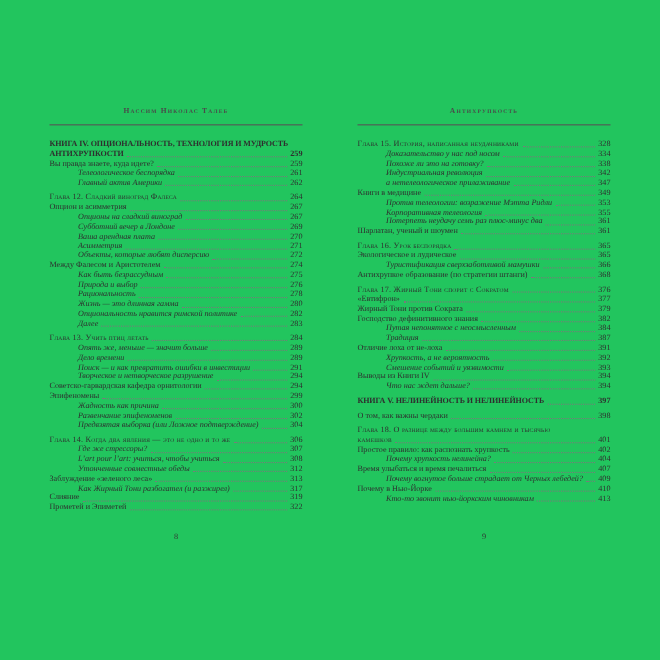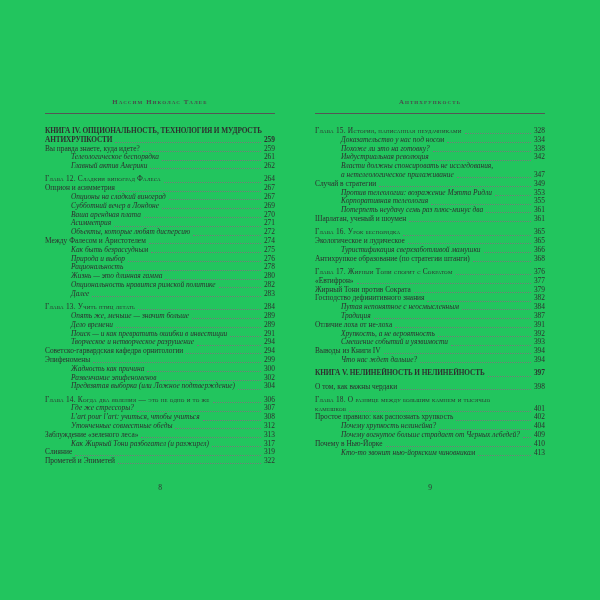--- a/index.html
+++ b/index.html
@@ -5,21 +5,21 @@
   html,body{margin:0;padding:0;}
   body{
     width:600px;height:600px;background:#ffffff;
     font-family:"Liberation Serif","DejaVu Serif",serif;
     color:#2f2f2f;
     -webkit-font-smoothing:antialiased;
   }
   .spread{position:relative;width:600px;height:600px;background:#22c55e;overflow:hidden;}
   .page{position:absolute;top:0;width:230px;height:600px;}
   .page.left{left:45px;}
-  .page.right{left:315px;}
+  .page.right{left:325px;}
   .running-head{
     position:absolute;top:98px;left:0;right:0;
     text-align:center;
     font-variant:small-caps;
     font-size:6.8px;letter-spacing:1.1px;
     color:#4a4a4a;font-weight:bold;
     white-space:nowrap;
   }
   .head-rule{position:absolute;top:113px;left:0;right:0;border-top:1px solid #555;height:0;}
   .toc{position:absolute;top:127px;left:0;right:0;}
@@ -29,21 +29,21 @@
     flex:1 1 auto;min-width:3px;
     border-bottom:1px dotted #7a7a7a;
     margin:0 3px;align-self:flex-end;margin-bottom:1.5px;
   }
   .row .pg{white-space:nowrap;font-size:7.4px;color:#2f2f2f;}
   .row.noleader .t{width:100%;}
   .lvl-book{font-weight:bold;}
   .lvl-book .t{font-size:7.3px;letter-spacing:-0.1px;}
   .lvl-chapter .t{font-variant:small-caps;letter-spacing:0.2px;}
   .lvl-section .t{font-variant:normal;}
-  .lvl-sub .t{font-style:italic;padding-left:26px;}
+  .lvl-sub .t{font-style:italic;padding-left:26px;text-align:right;}
   .gap{height:4.5px;}
   .folio{
     position:absolute;top:483px;left:0;right:0;
     text-align:center;font-size:7.5px;color:#333;
   }
 </style>
 </head>
 <body>
 
 <div class="spread">
@@ -259,30 +259,27 @@
         <div class="row lvl-sub">
           <span class="t">Похоже ли это на готовку?</span>
           <span class="dots"></span>
           <span class="pg">338</span>
         </div>
         <div class="row lvl-sub">
           <span class="t">Индустриальная революция</span>
           <span class="dots"></span>
           <span class="pg">342</span>
         </div>
-        <div class="row lvl-sub noleader">
-          <span class="t">Власти должны спонсировать не исследования,</span>
-        </div>
         <div class="row lvl-sub">
           <span class="t">а нетелеологическое прилаживание</span>
           <span class="dots"></span>
           <span class="pg">347</span>
         </div>
         <div class="row lvl-section">
-          <span class="t">Случай в стратегии</span>
+          <span class="t">Книги в медицине</span>
           <span class="dots"></span>
           <span class="pg">349</span>
         </div>
         <div class="row lvl-sub">
           <span class="t">Против телеологии: возражение Мэтта Ридли</span>
           <span class="dots"></span>
           <span class="pg">353</span>
         </div>
         <div class="row lvl-sub">
           <span class="t">Корпоративная телеология</span>
@@ -399,20 +396,25 @@
         </div>
         <div class="row lvl-section">
           <span class="t">Простое правило: как распознать хрупкость</span>
           <span class="dots"></span>
           <span class="pg">402</span>
         </div>
         <div class="row lvl-sub">
           <span class="t">Почему хрупкость нелинейна?</span>
           <span class="dots"></span>
           <span class="pg">404</span>
+        </div>
+        <div class="row lvl-section">
+          <span class="t">Время улыбаться и время печалиться</span>
+          <span class="dots"></span>
+          <span class="pg">407</span>
         </div>
         <div class="row lvl-sub">
           <span class="t">Почему вогнутое больше страдает от Черных лебедей?</span>
           <span class="dots"></span>
           <span class="pg">409</span>
         </div>
         <div class="row lvl-section">
           <span class="t">Почему в Нью-Йорке</span>
           <span class="dots"></span>
           <span class="pg">410</span>

